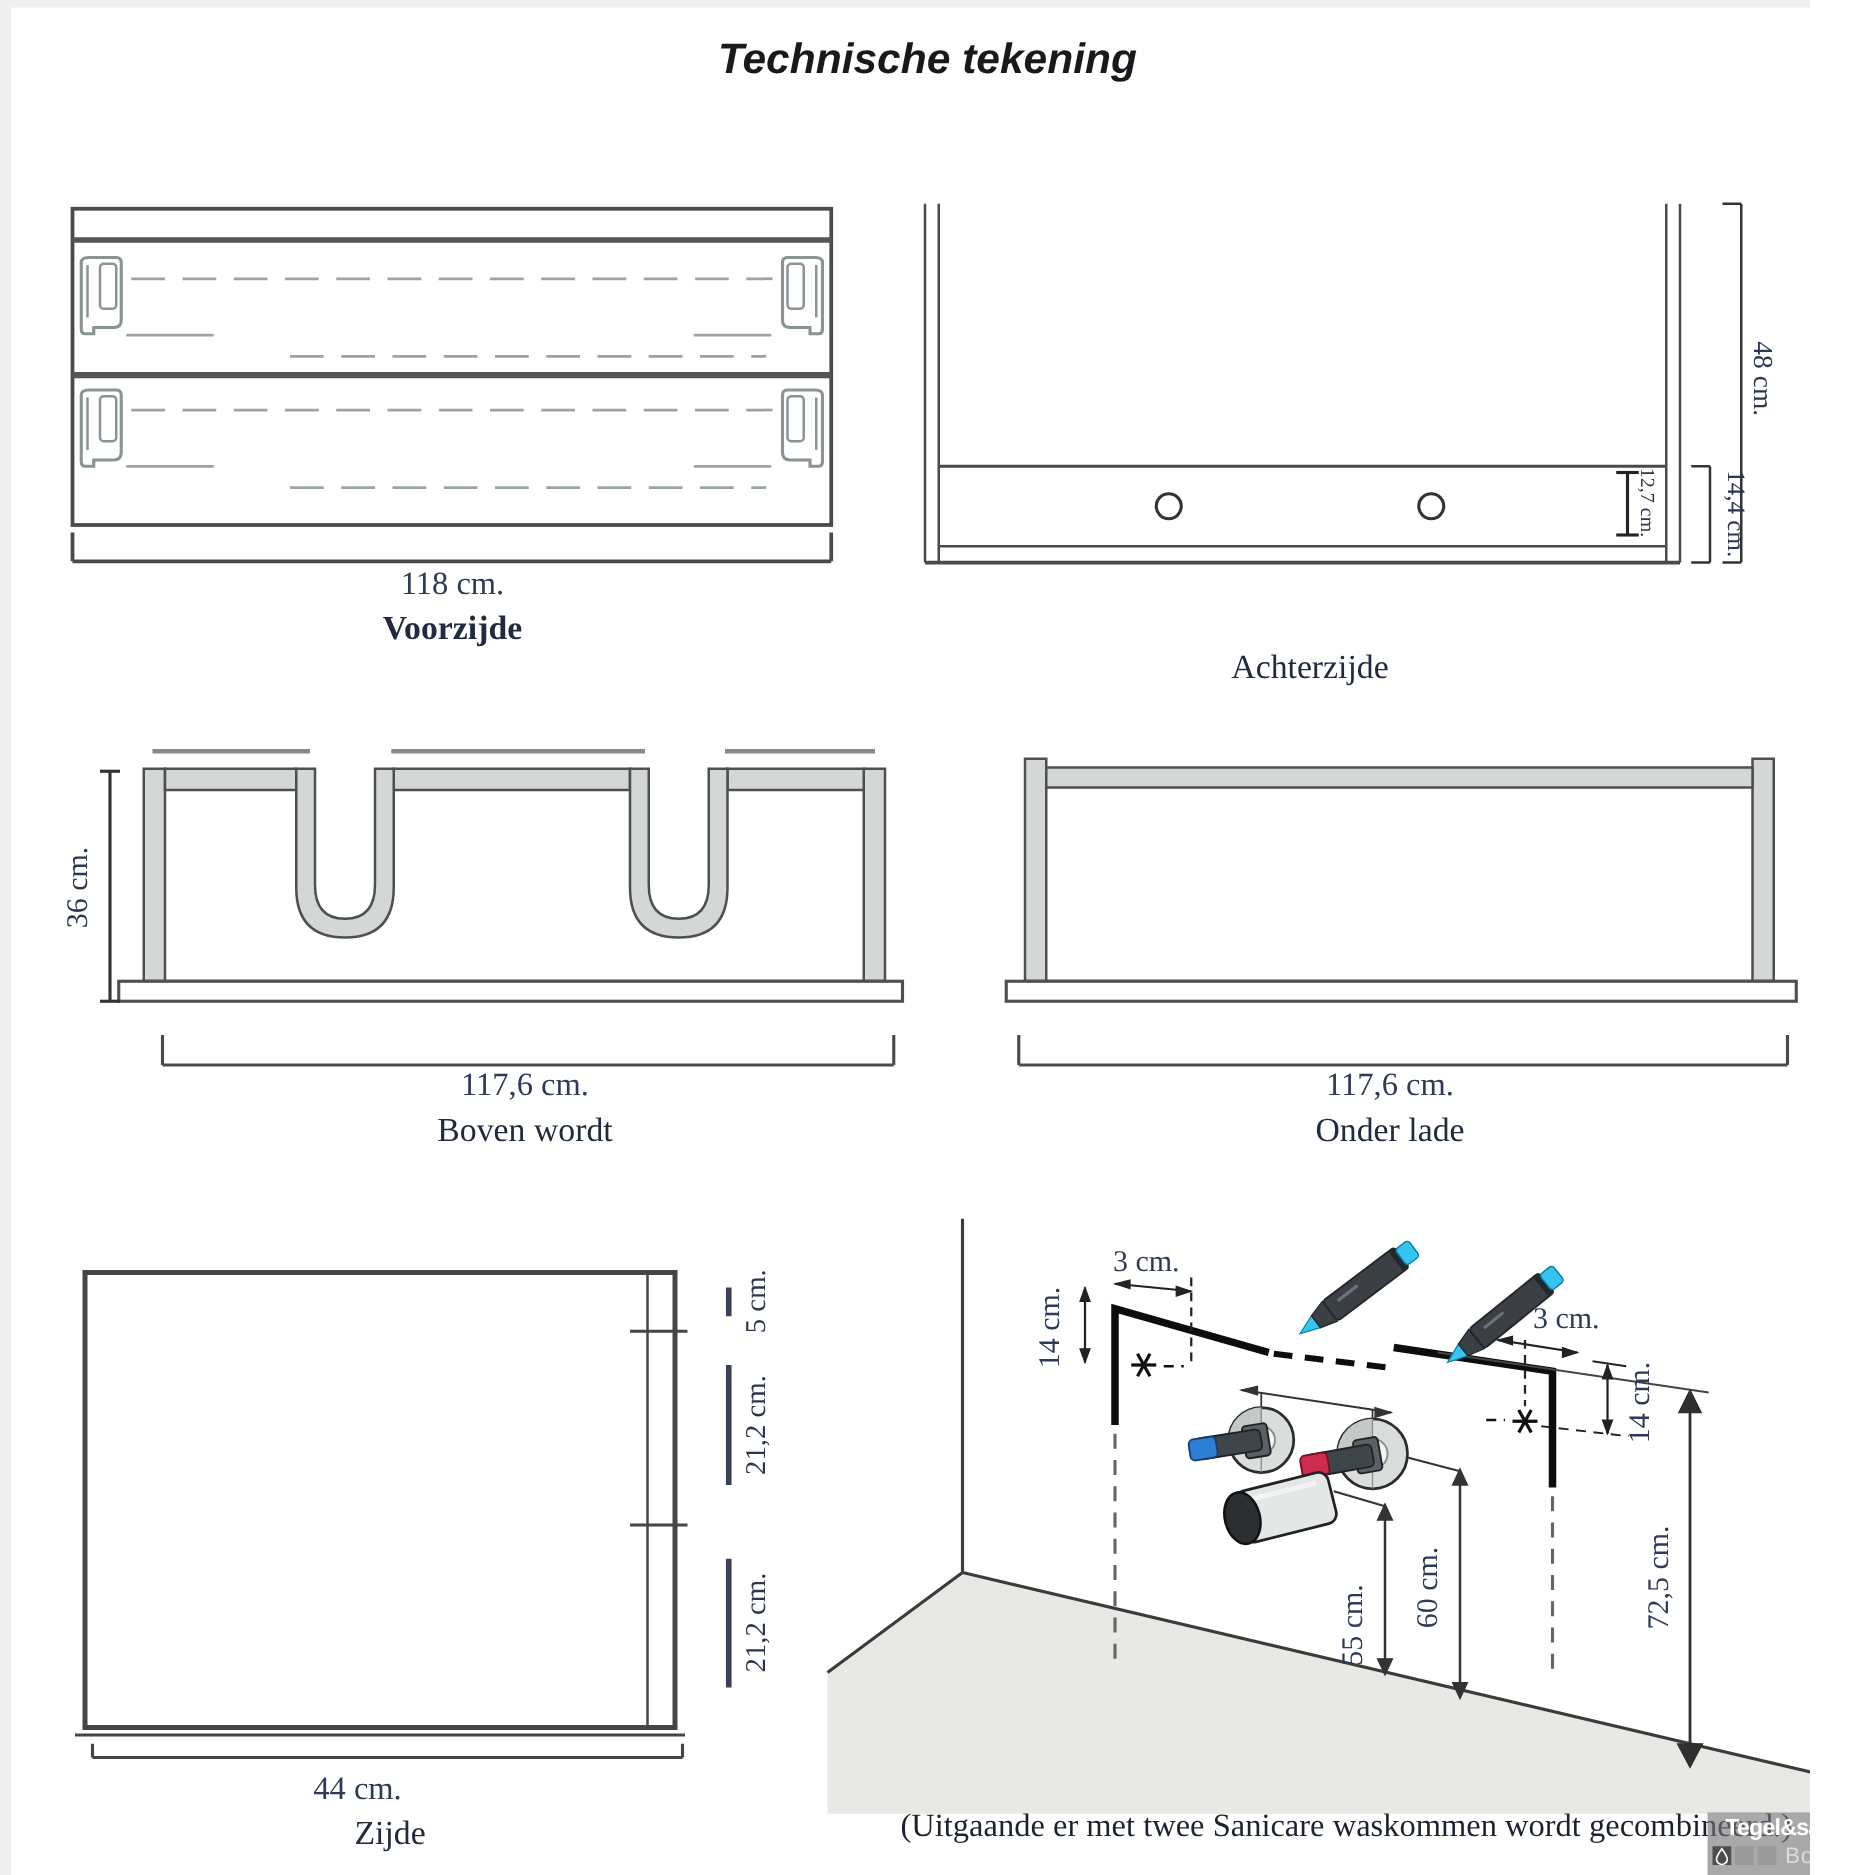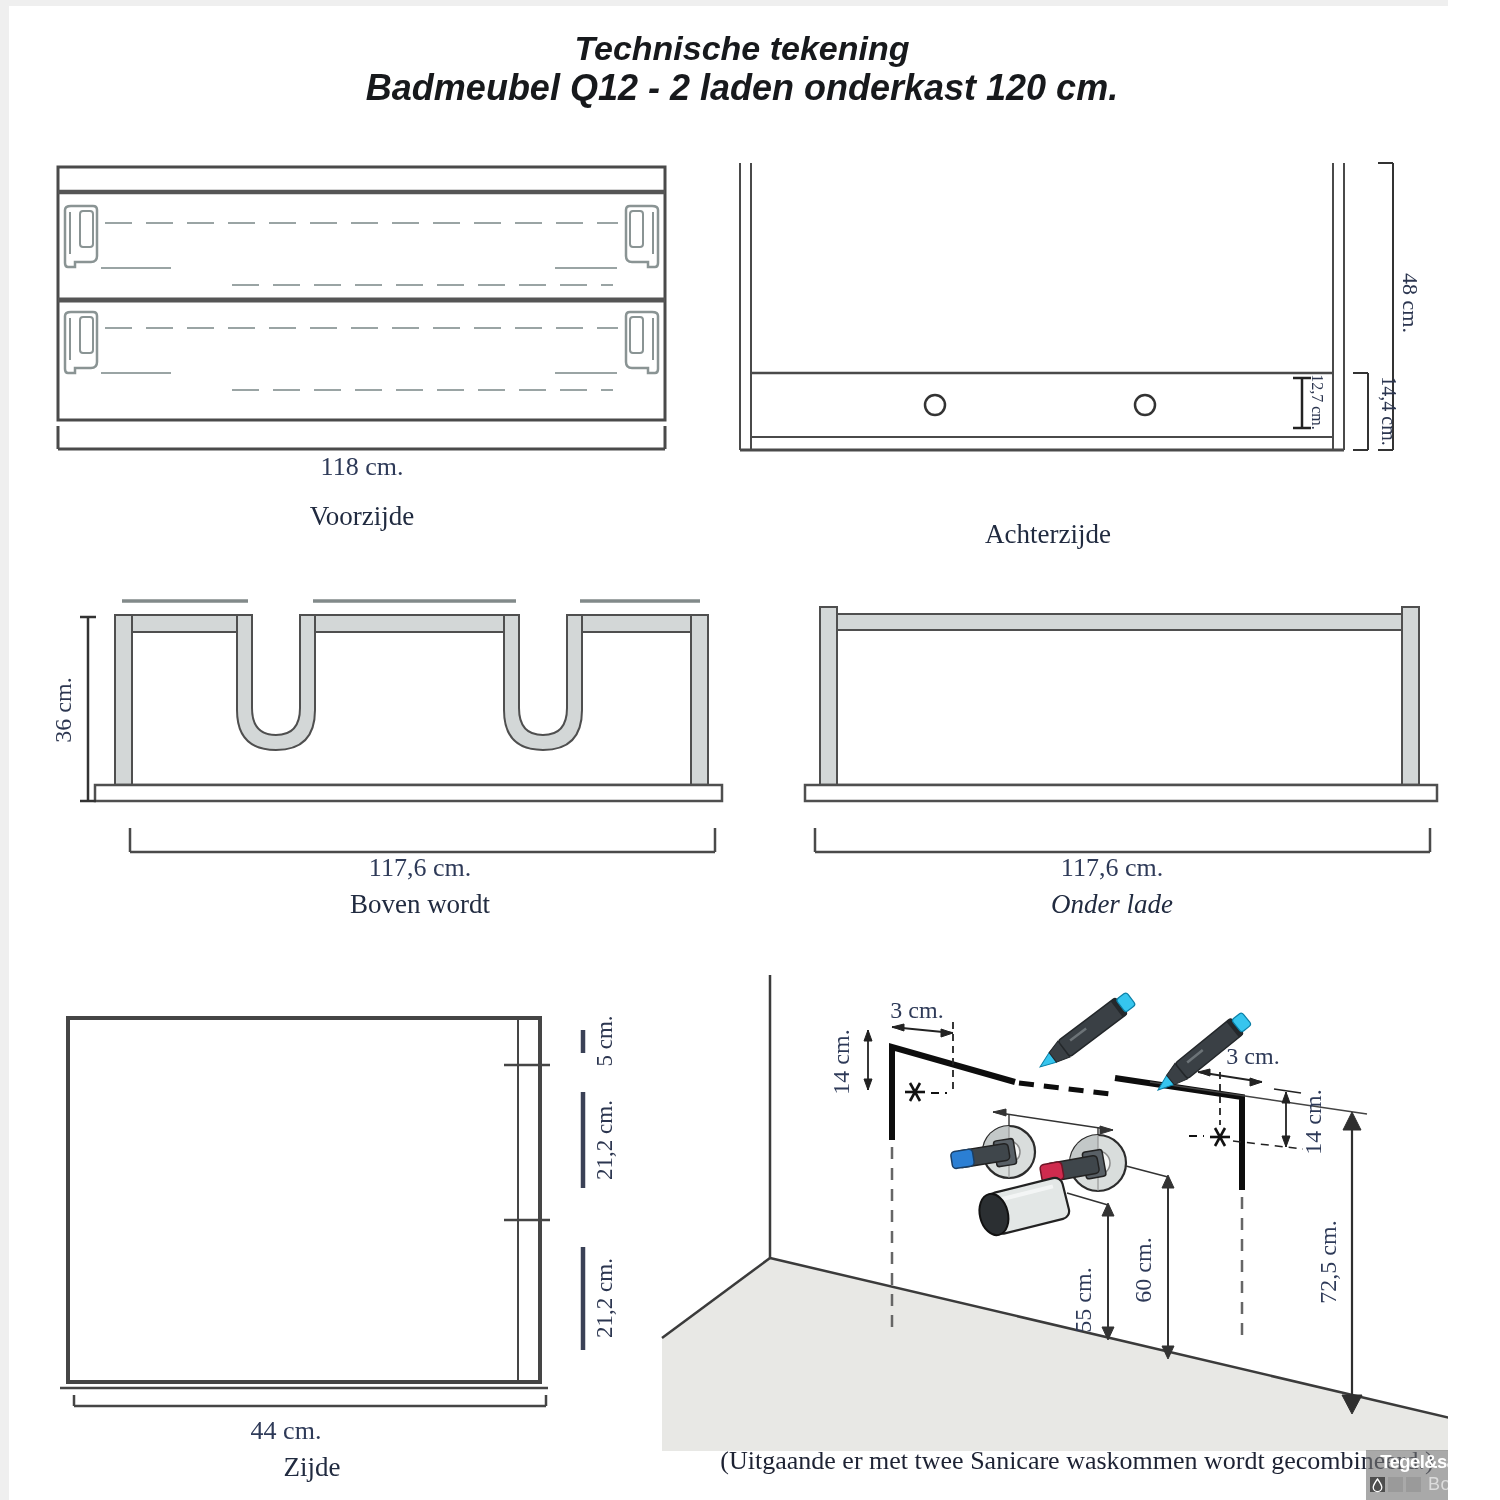--- a/index.html
+++ b/index.html
@@ -28,21 +28,20 @@
 </style>
 </head>
 <body>
 <div id="canvas">
 
 <div class="edge" style="left:0;top:0;width:9px;height:1500px;"></div>
 <div class="edge" style="left:1491px;top:0;width:9px;height:1500px;"></div>
 <div class="edge" style="left:0;top:0;width:1500px;height:6px;"></div>
 
 <div class="txt title ctr" style="left:742px;top:48px;font-size:34px;">Technische tekening</div>
-<div class="txt title ctr" style="left:742px;top:88px;font-size:36px;">Badmeubel Q12 - 2 laden onderkast 120 cm.</div>
 
 <svg style="left:55px;top:160px;" width="615" height="300" viewBox="0 0 615 300">
   <rect x="3" y="7" width="607" height="253" fill="#ffffff" stroke="#4a4a4a" stroke-width="3"></rect>
   <line x1="3" y1="32" x2="610" y2="32" stroke="#555" stroke-width="4.5"></line>
   <line x1="3" y1="140" x2="610" y2="140" stroke="#555" stroke-width="5"></line>
 
   <g stroke="#9aa4a4" stroke-width="2.2">
     <line x1="50" y1="63" x2="563" y2="63" stroke-dasharray="27 14"></line>
     <line x1="177" y1="125" x2="558" y2="125" stroke-dasharray="27 14"></line>
     <line x1="46" y1="108" x2="116" y2="108"></line>
@@ -73,21 +72,21 @@
   </g>
   <g transform="translate(605,150) scale(-1,1)" fill="none" stroke="#8a9494">
     <path d="M2,6 Q2,2 8,2 H30 Q34,2 34,6 V52 Q34,58 28,58 H12 L12,63 H5 Q2,63 2,59 Z" stroke-width="2.5"></path>
     <rect x="17" y="7" width="13" height="36" rx="3" stroke-width="2"></rect>
     <line x1="7" y1="8" x2="7" y2="50" stroke-width="2"></line>
   </g>
 
   <path d="M3,266 V289 M3,289 H610 M610,266 V289" fill="none" stroke="#4a4a4a" stroke-width="3"></path>
 </svg>
 <div class="txt dim ctr" style="left:362px;top:467px;">118 cm.</div>
-<div class="txt viewlabel ctr" style="left:362px;top:516px;">Voorzijde</div>
+<div class="txt viewlabel ctr" style="left:362px;top:503px;font-weight:bold;">Voorzijde</div>
 
 <svg style="left:735px;top:160px;" width="700" height="300" viewBox="0 0 700 300">
   <g stroke="#4a4a4a" stroke-width="2" fill="none">
     <line x1="5" y1="3" x2="5" y2="290"></line>
     <line x1="16" y1="3" x2="16" y2="290"></line>
     <line x1="598" y1="3" x2="598" y2="290"></line>
     <line x1="609" y1="3" x2="609" y2="290"></line>
     <line x1="16" y1="213" x2="598" y2="213" stroke-width="2.5"></line>
     <line x1="16" y1="277" x2="598" y2="277"></line>
     <line x1="5" y1="290" x2="609" y2="290" stroke-width="3"></line>
@@ -139,21 +138,21 @@
   <g fill="#d3d7d7" stroke="#4f4f4f" stroke-width="2">
     <rect x="20" y="17" width="17" height="178"></rect>
     <rect x="602" y="17" width="17" height="178"></rect>
     <rect x="37" y="24" width="565" height="16"></rect>
   </g>
   <line x1="20" y1="195" x2="619" y2="195" stroke="#4f4f4f" stroke-width="2.5"></line>
   <rect x="5" y="195" width="632" height="16" fill="#ffffff" stroke="#4f4f4f" stroke-width="2.5"></rect>
   <path d="M15,238 V262 M15,262 H630 M630,238 V262" fill="none" stroke="#4a4a4a" stroke-width="2.5"></path>
 </svg>
 <div class="txt dim ctr" style="left:1112px;top:868px;">117,6 cm.</div>
-<div class="txt viewlabel ctr" style="left:1112px;top:904px;font-style:italic;">Onder lade</div>
+<div class="txt viewlabel ctr" style="left:1112px;top:904px;">Onder lade</div>
 
 <svg style="left:60px;top:1008px;" width="600" height="420" viewBox="0 0 600 420">
   <rect x="8" y="10" width="472" height="364" fill="#ffffff" stroke="#454545" stroke-width="4"></rect>
   <line x1="458" y1="10" x2="458" y2="374" stroke="#454545" stroke-width="2"></line>
   <line x1="444" y1="57" x2="490" y2="57" stroke="#454545" stroke-width="2.5"></line>
   <line x1="444" y1="212" x2="490" y2="212" stroke="#454545" stroke-width="2.5"></line>
   <line x1="0" y1="380" x2="488" y2="380" stroke="#454545" stroke-width="2.5"></line>
   <path d="M14,387 V398 M14,398 H486 M486,387 V398" fill="none" stroke="#454545" stroke-width="2.5"></path>
   <g stroke="#3a4156" stroke-width="4.5">
     <line x1="523" y1="22" x2="523" y2="45"></line>

